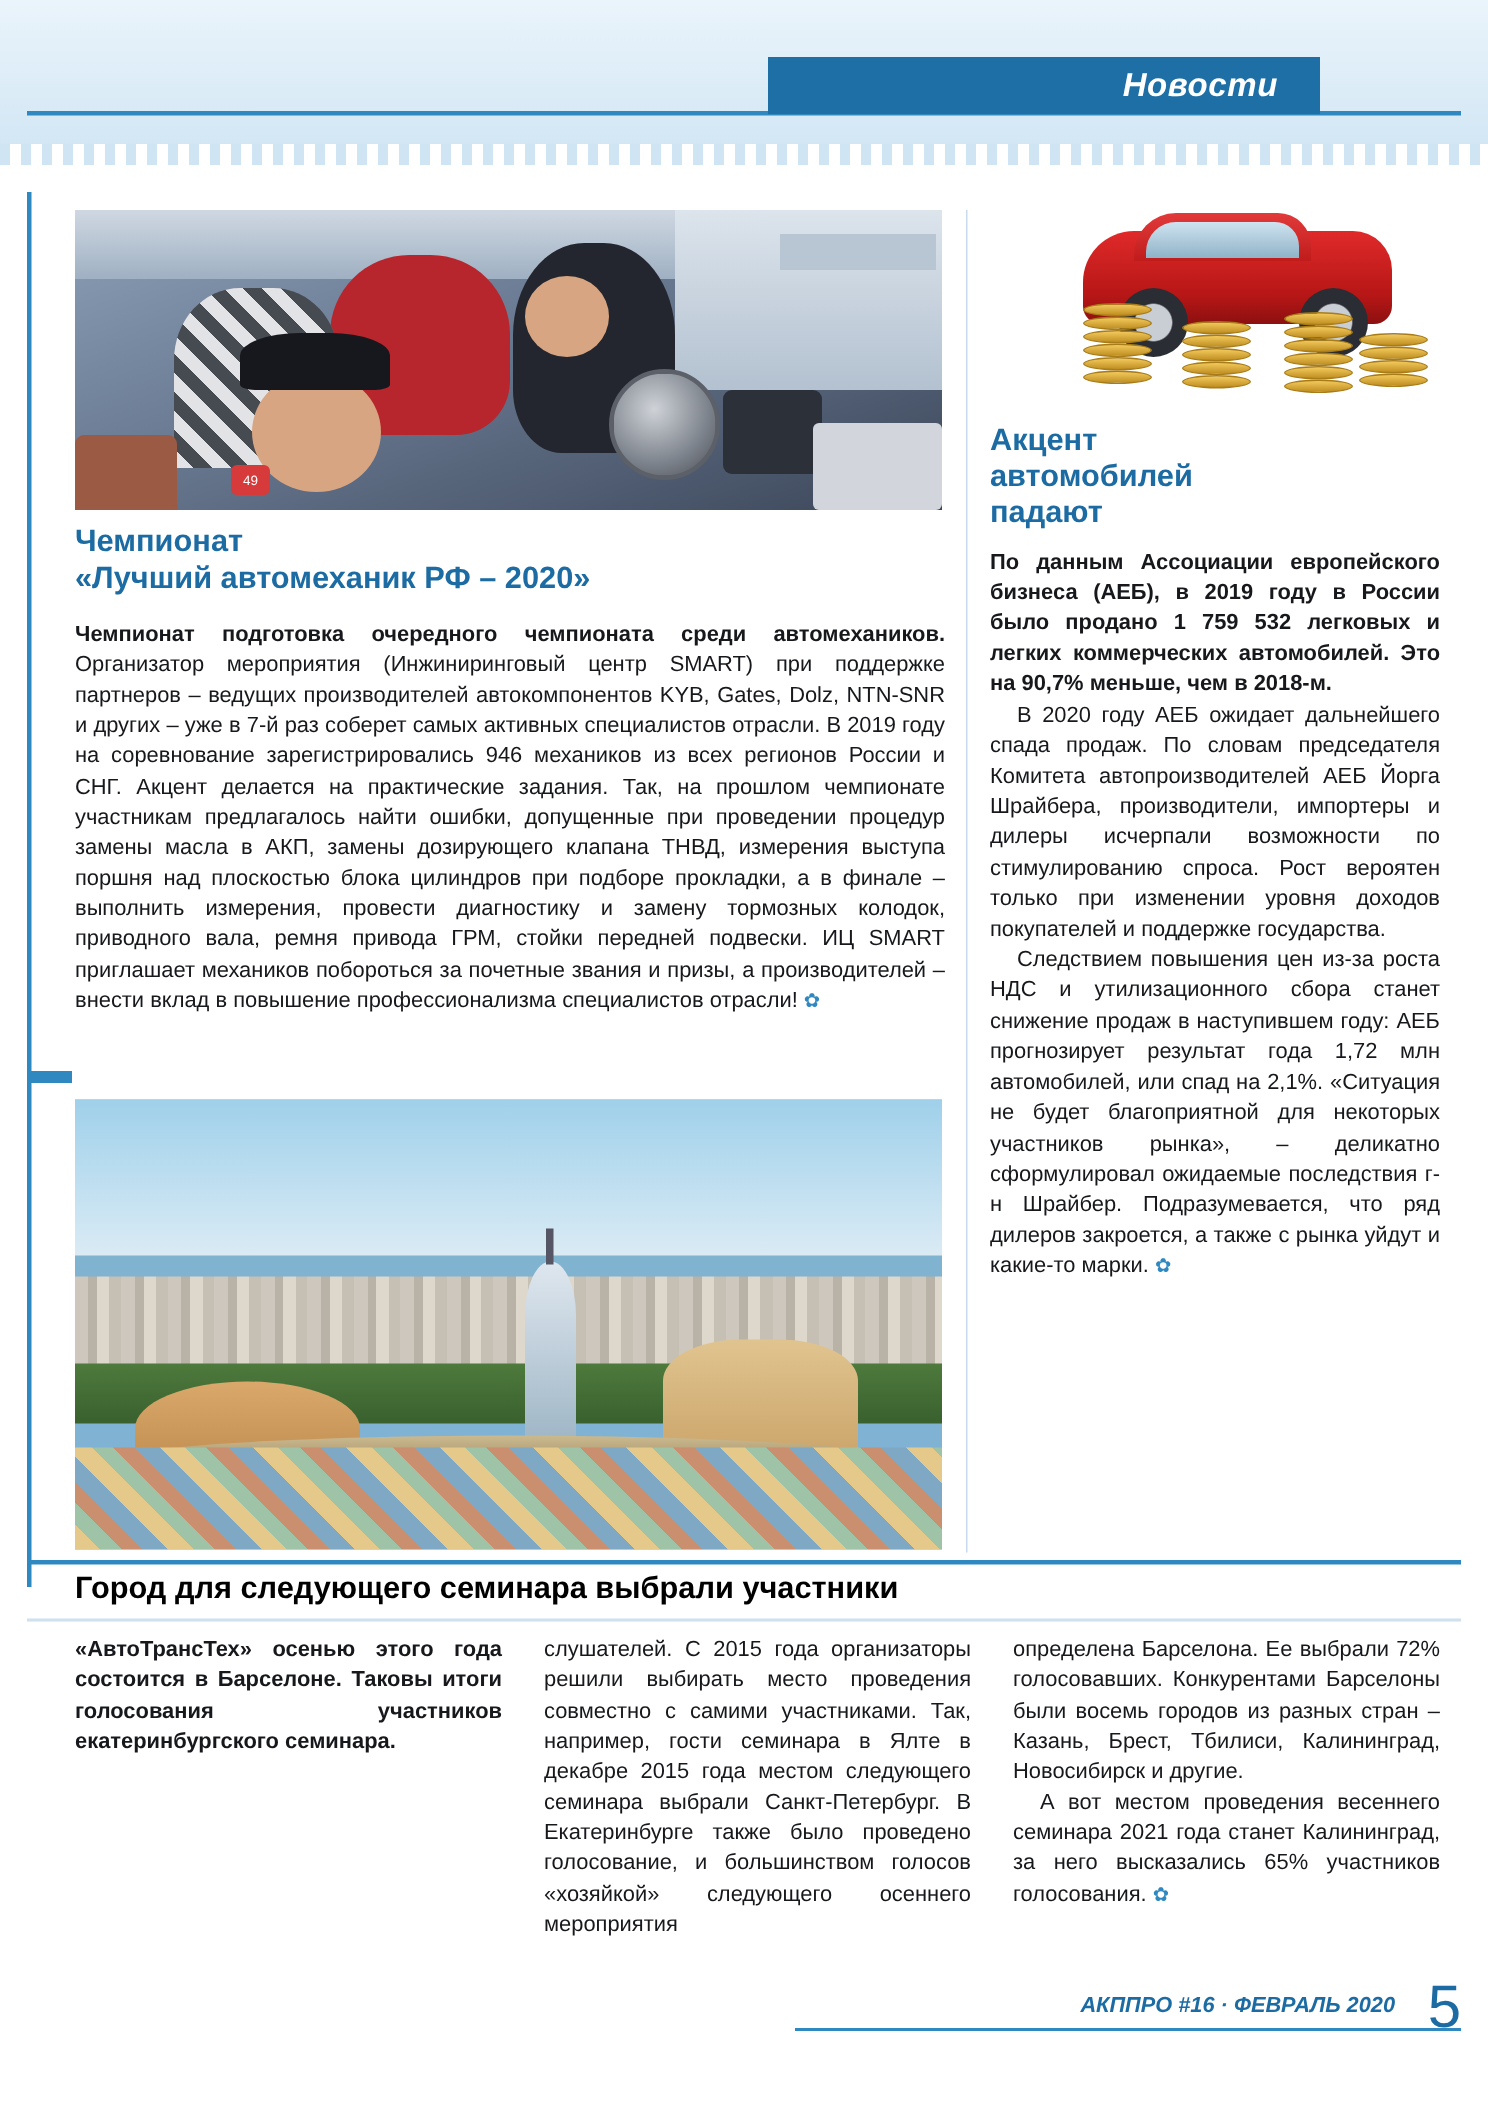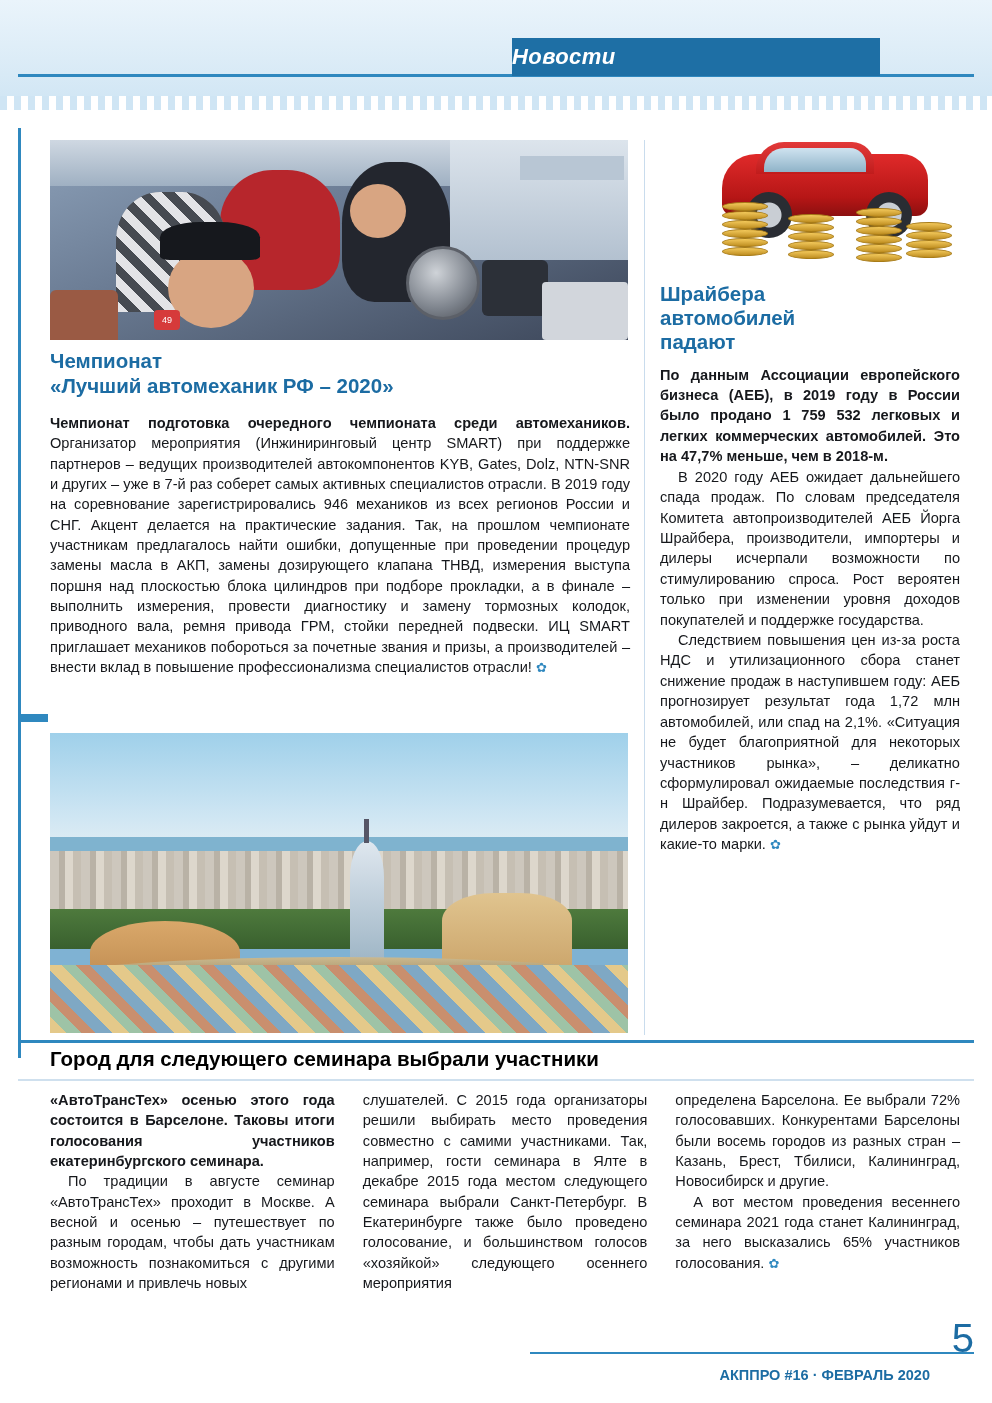--- a/index.html
+++ b/index.html
@@ -29,21 +29,21 @@
   }
   .news-tab {
     position: absolute;
     top: 38px; left: 512px;
     width: 368px; height: 38px;
     background: #1e6fa5;
     color: #ffffff;
     font-size: 22px;
     font-style: italic;
     font-weight: bold;
-    text-align: left;
+    text-align: right;
     padding: 6px 28px 0 0;
     letter-spacing: .4px;
   }
   
   .serration {
     position: absolute;
     top: 96px; left: 0;
     width: 992px; height: 14px;
     background: repeating-linear-gradient(to right,
       #cfe5f4 0px, #cfe5f4 7px, #ffffff 7px, #ffffff 14px);
@@ -181,24 +181,24 @@
     position: absolute;
     left: 530px; top: 1352px;
     width: 444px; height: 2px;
     background: #2f88bf;
   }
   .footer-text {
     position: absolute;
     right: 62px; top: 1329px;
     font-size: 14.5px;
     font-weight: bold;
+    font-style: italic;
     color: #1c6ca3;
     text-align: right;
     white-space: nowrap;
-    margin-top: 38px;
   }
   .page-number {
     position: absolute;
     right: 18px; top: 1316px;
     font-size: 40px;
     color: #1c6ca3;
     font-weight: normal;
   }
   .gear { color: #2f88bf; font-size: 13px; }
 
@@ -376,26 +376,26 @@
     <div class="coin-stack" style="left:246px;top:82px;">
       <div class="coin" style="left:0;top:0;"></div>
       <div class="coin" style="left:0;top:9px;"></div>
       <div class="coin" style="left:0;top:18px;"></div>
       <div class="coin" style="left:0;top:27px;"></div>
     </div>
   </div>
 
   <div class="right-col">
     <h2 class="headline-right">
-      <span>Шрайбера</span><br>
+      <span>Акцент</span><br>
       <span>автомобилей</span><br>
       <span>падают</span>
     </h2>
     <div class="right-text">
-      <p class="first">По данным Ассоциации европейского бизнеса (АЕБ), в 2019 году в России было продано 1 759 532 легковых и легких коммерческих автомобилей. Это на 47,7% меньше, чем в 2018-м.</p>
+      <p class="first">По данным Ассоциации европейского бизнеса (АЕБ), в 2019 году в России было продано 1 759 532 легковых и легких коммерческих автомобилей. Это на 90,7% меньше, чем в 2018-м.</p>
       <p>В 2020 году АЕБ ожидает дальнейшего спада продаж. По словам председателя Комитета автопроизводителей АЕБ Йорга Шрайбера, производители, импортеры и дилеры исчерпали возможности по стимулированию спроса. Рост вероятен только при изменении уровня доходов покупателей и поддержке государства.</p>
       <p><span>Следствием повышения цен из-за роста НДС и утилизационного сбора станет снижение продаж в наступившем году: АЕБ прогнозирует результат года 1,72 млн автомобилей, или спад на 2,1%. «Ситуация не будет благоприятной для некоторых участников рынка», – деликатно сформулировал ожидаемые последствия г-н Шрайбер. Подразумевается, что ряд дилеров закроется, а также с рынка уйдут и какие-то марки.</span> <span class="gear">✿</span></p>
     </div>
   </div>
 
   <div class="photo-seminar">
     <div class="sem-sky"></div>
     <div class="sem-sea"></div>
     <div class="sem-city"></div>
     <div class="sem-green"></div>
@@ -409,21 +409,20 @@
   <div class="seminar-rule"></div>
   <div class="seminar-head">
     <h2>Город для следующего семинара выбрали участники</h2>
   </div>
   <div class="seminar-rule2"></div>
 
   <div class="cols3">
     <div class="col3">
       <div class="body-text">
         <p class="noindent" style="font-weight:bold;">«АвтоТрансТех» осенью этого года состоится в Барселоне. Таковы итоги голосования участников екатеринбургского семинара.</p>
-        <p>По традиции в августе семинар «АвтоТрансТех» проходит в Москве. А весной и осенью – путешествует по разным городам, чтобы дать участникам возможность познакомиться с другими регионами и привлечь новых</p>
       </div>
     </div>
     <div class="col3">
       <div class="body-text">
         <p class="noindent">слушателей. С 2015 года организаторы решили выбирать место проведения совместно с самими участниками. Так, например, гости семинара в Ялте в декабре 2015 года местом следующего семинара выбрали Санкт-Петербург. В Екатеринбурге также было проведено голосование, и большинством голосов «хозяйкой» следующего осеннего мероприятия</p>
       </div>
     </div>
     <div class="col3">
       <div class="body-text">
         <p class="noindent">определена Барселона. Ее выбрали 72% голосовавших. Конкурентами Барселоны были восемь городов из разных стран – Казань, Брест, Тбилиси, Калининград, Новосибирск и другие.</p>

